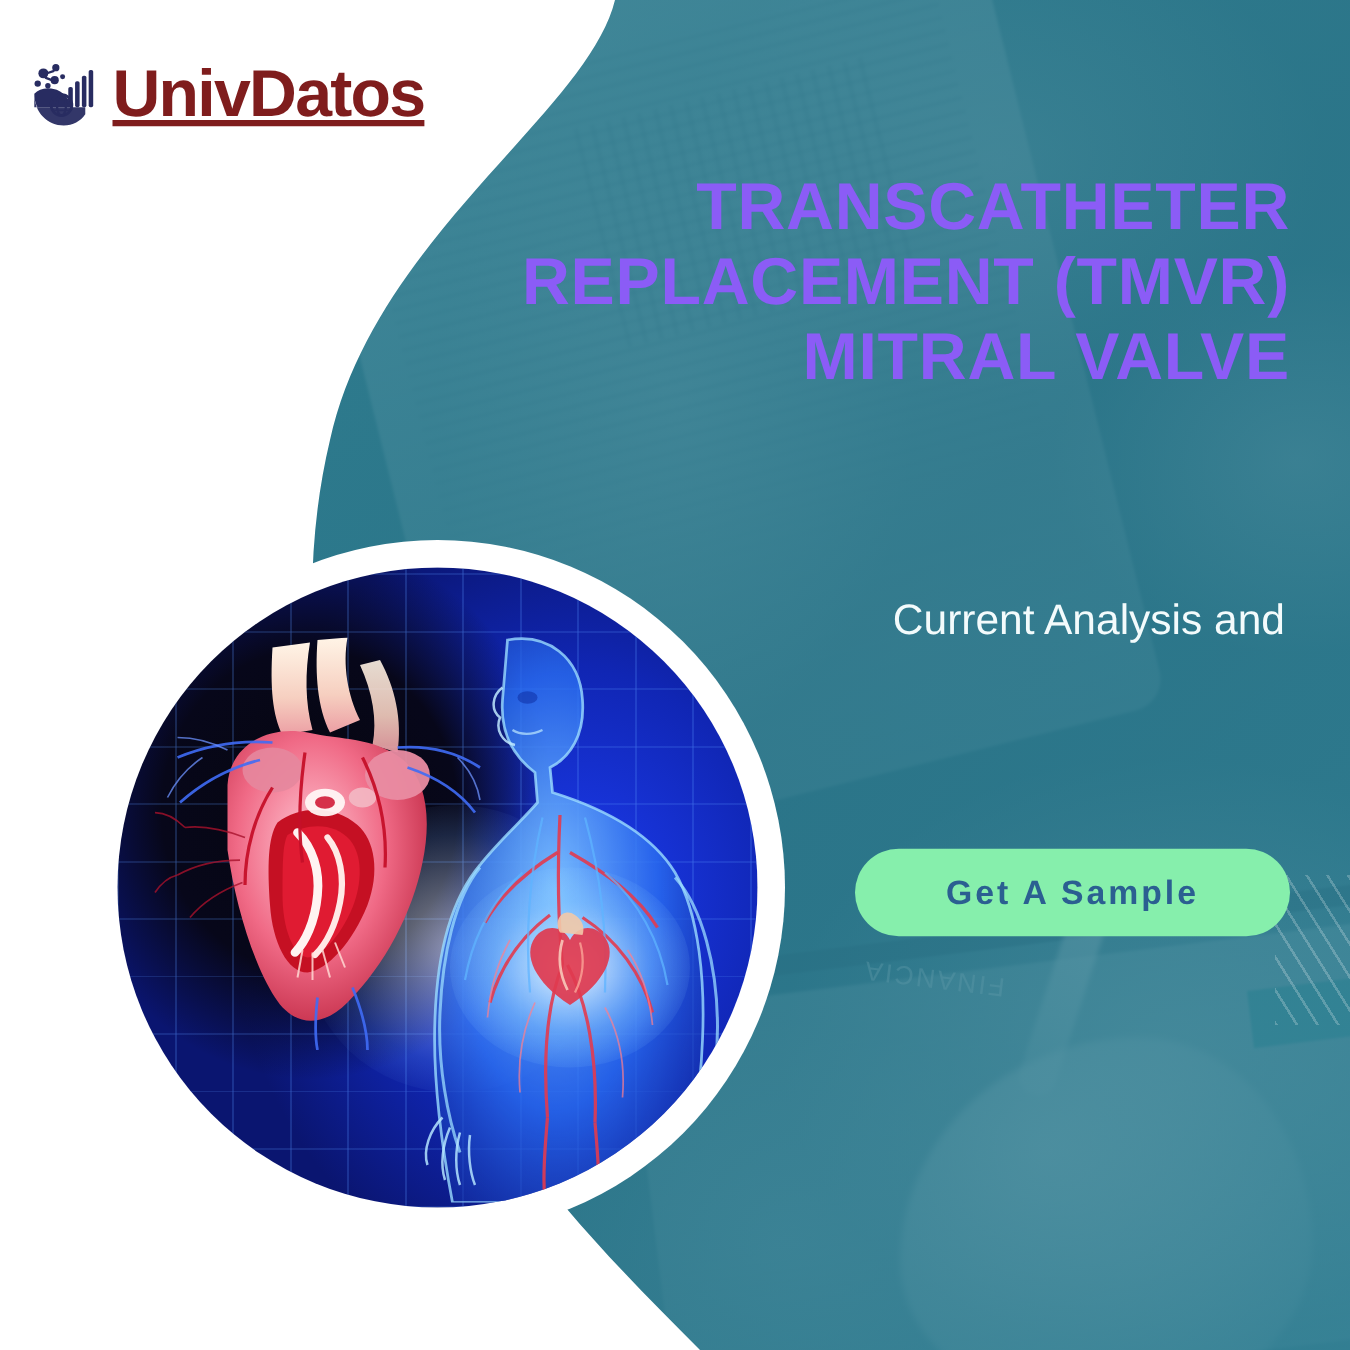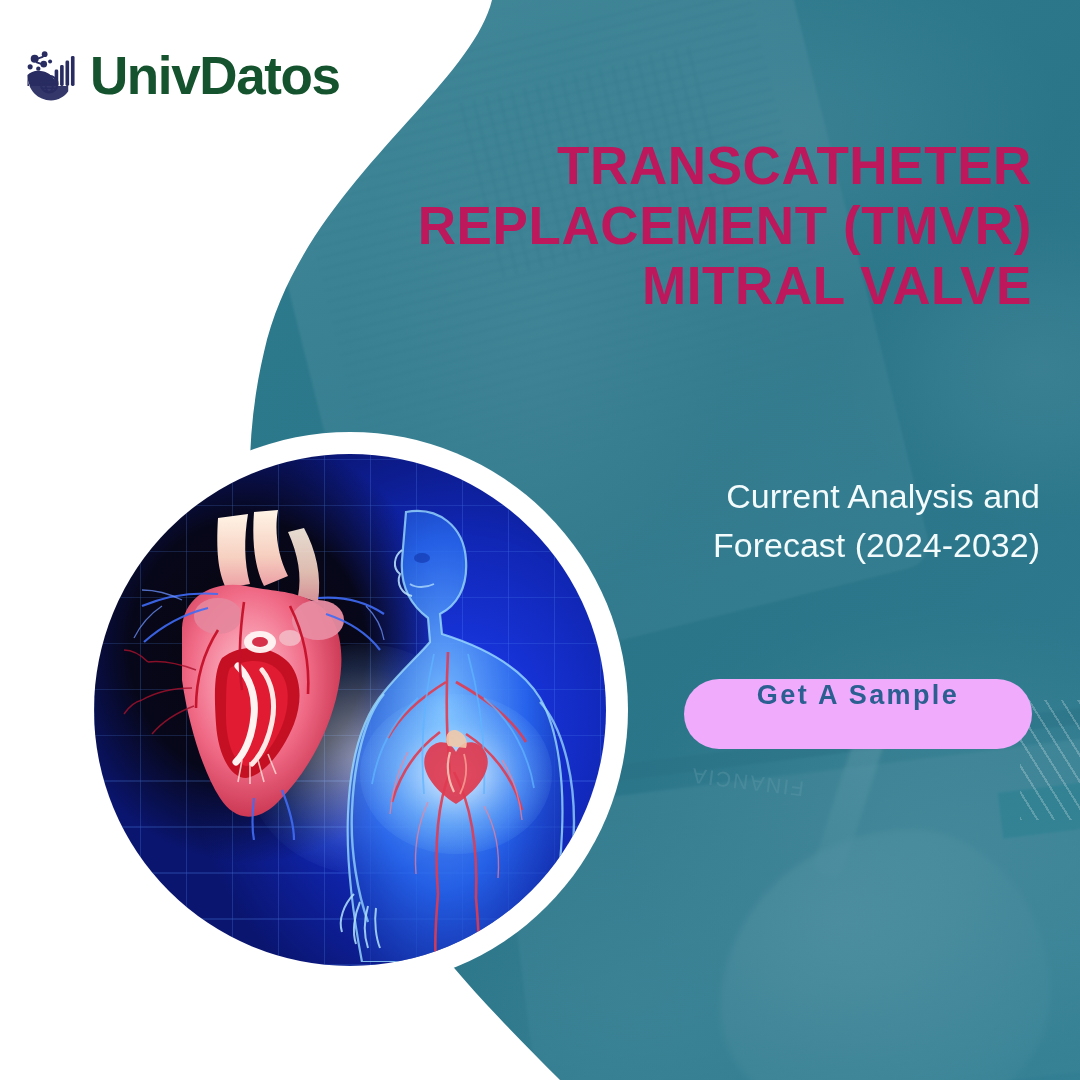--- a/index.html
+++ b/index.html
@@ -99,44 +99,45 @@
   }
 
   
   .logo{
     position:absolute;left:22px;top:46px;
     display:flex;align-items:center;gap:10px;
   }
   .logo-mark{width:58px;height:58px;display:block;}
   .logo-text{
     font-size:53px;line-height:1;font-weight:700;
-    color:#14532d;letter-spacing:-1.4px;
+    color:#7f1d1d;letter-spacing:-1.4px;
     font-family:"Liberation Sans",sans-serif;
+    text-decoration:underline;
   }
 
   
   .title{
     position:absolute;right:48px;top:136px;width:620px;
-    text-align:right;color:#be185d;
+    text-align:right;color:#8b5cf6;
     font-size:53px;line-height:1.13;font-weight:700;
     letter-spacing:.6px;
     text-transform:uppercase;
     font-family:"Liberation Sans",sans-serif;
   }
   .subtitle{
-    position:absolute;right:40px;top:472px;width:520px;
+    position:absolute;right:52px;top:472px;width:520px;
     text-align:right;color:#f3fbfc;
     font-size:34px;line-height:1.45;font-weight:300;
     font-family:"Liberation Sans",sans-serif;
   }
   .cta{
     position:absolute;right:48px;top:679px;
     width:348px;height:70px;border-radius:36px;
-    background:#f0abfc;
-    display:flex;align-items:flex-start;justify-content:center;
+    background:#86efac;
+    display:flex;align-items:center;justify-content:center;
     color:#2b5f91;font-size:27px;font-weight:700;letter-spacing:2.4px;
     cursor:pointer;border:none;
     font-family:"Liberation Sans",sans-serif;
   }
 
   
   .circle-wrap{
     position:absolute;left:72px;top:432px;width:556px;height:556px;
     border-radius:50%;
     background:#ffffff;
@@ -388,20 +389,19 @@
   <div class="wedge"></div>
 
   <div class="title">
     <div>TRANSCATHETER</div>
     <div>REPLACEMENT (TMVR)</div>
     <div>MITRAL VALVE</div>
   </div>
 
   <div class="subtitle">
     <div>Current Analysis and</div>
-    <div>Forecast (2024-2032)</div>
   </div>
 
   <button class="cta">
     <span>Get A Sample</span>
   </button>
 
 </div>
 
 </body></html>

